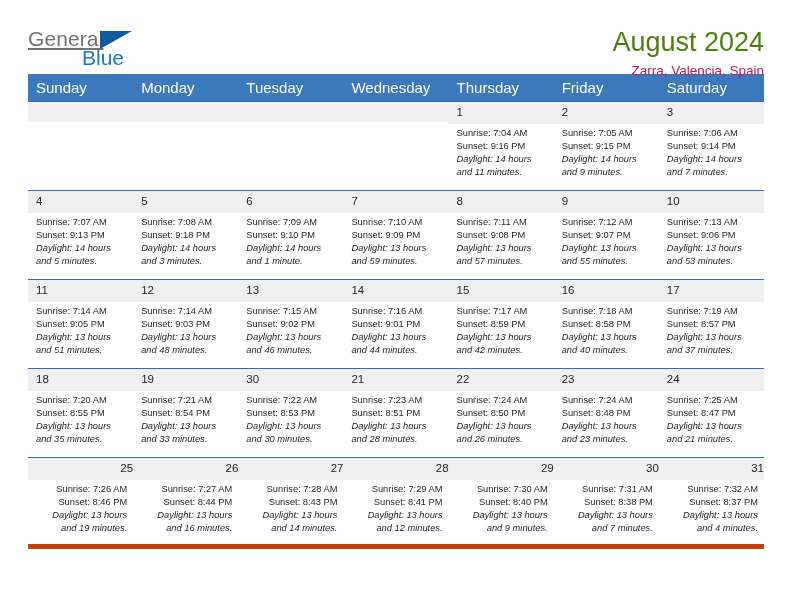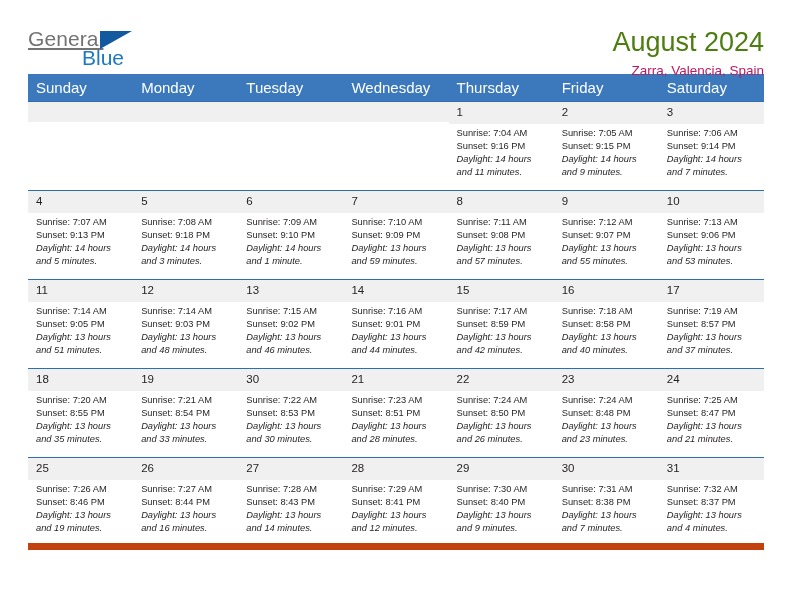--- a/index.html
+++ b/index.html
@@ -106,21 +106,22 @@
 
   .cal tbody td {
     vertical-align: top;
     padding: 0;
     border-top: 1px solid #2e6ead;
     height: 89px;
     box-sizing: border-box;
     background: #ffffff;
   }
   .cal tbody tr:last-child td {
-    border-bottom: 7px solid #c2410c;
+    border-bottom: 5px solid #c2410c;
+    text-align: right;
   }
 
   .cell {
     height: 100%;
     display: block;
   }
   .daynum {
     background: #f0f0f0;
     font-size: 11.5px;
     line-height: 1;

